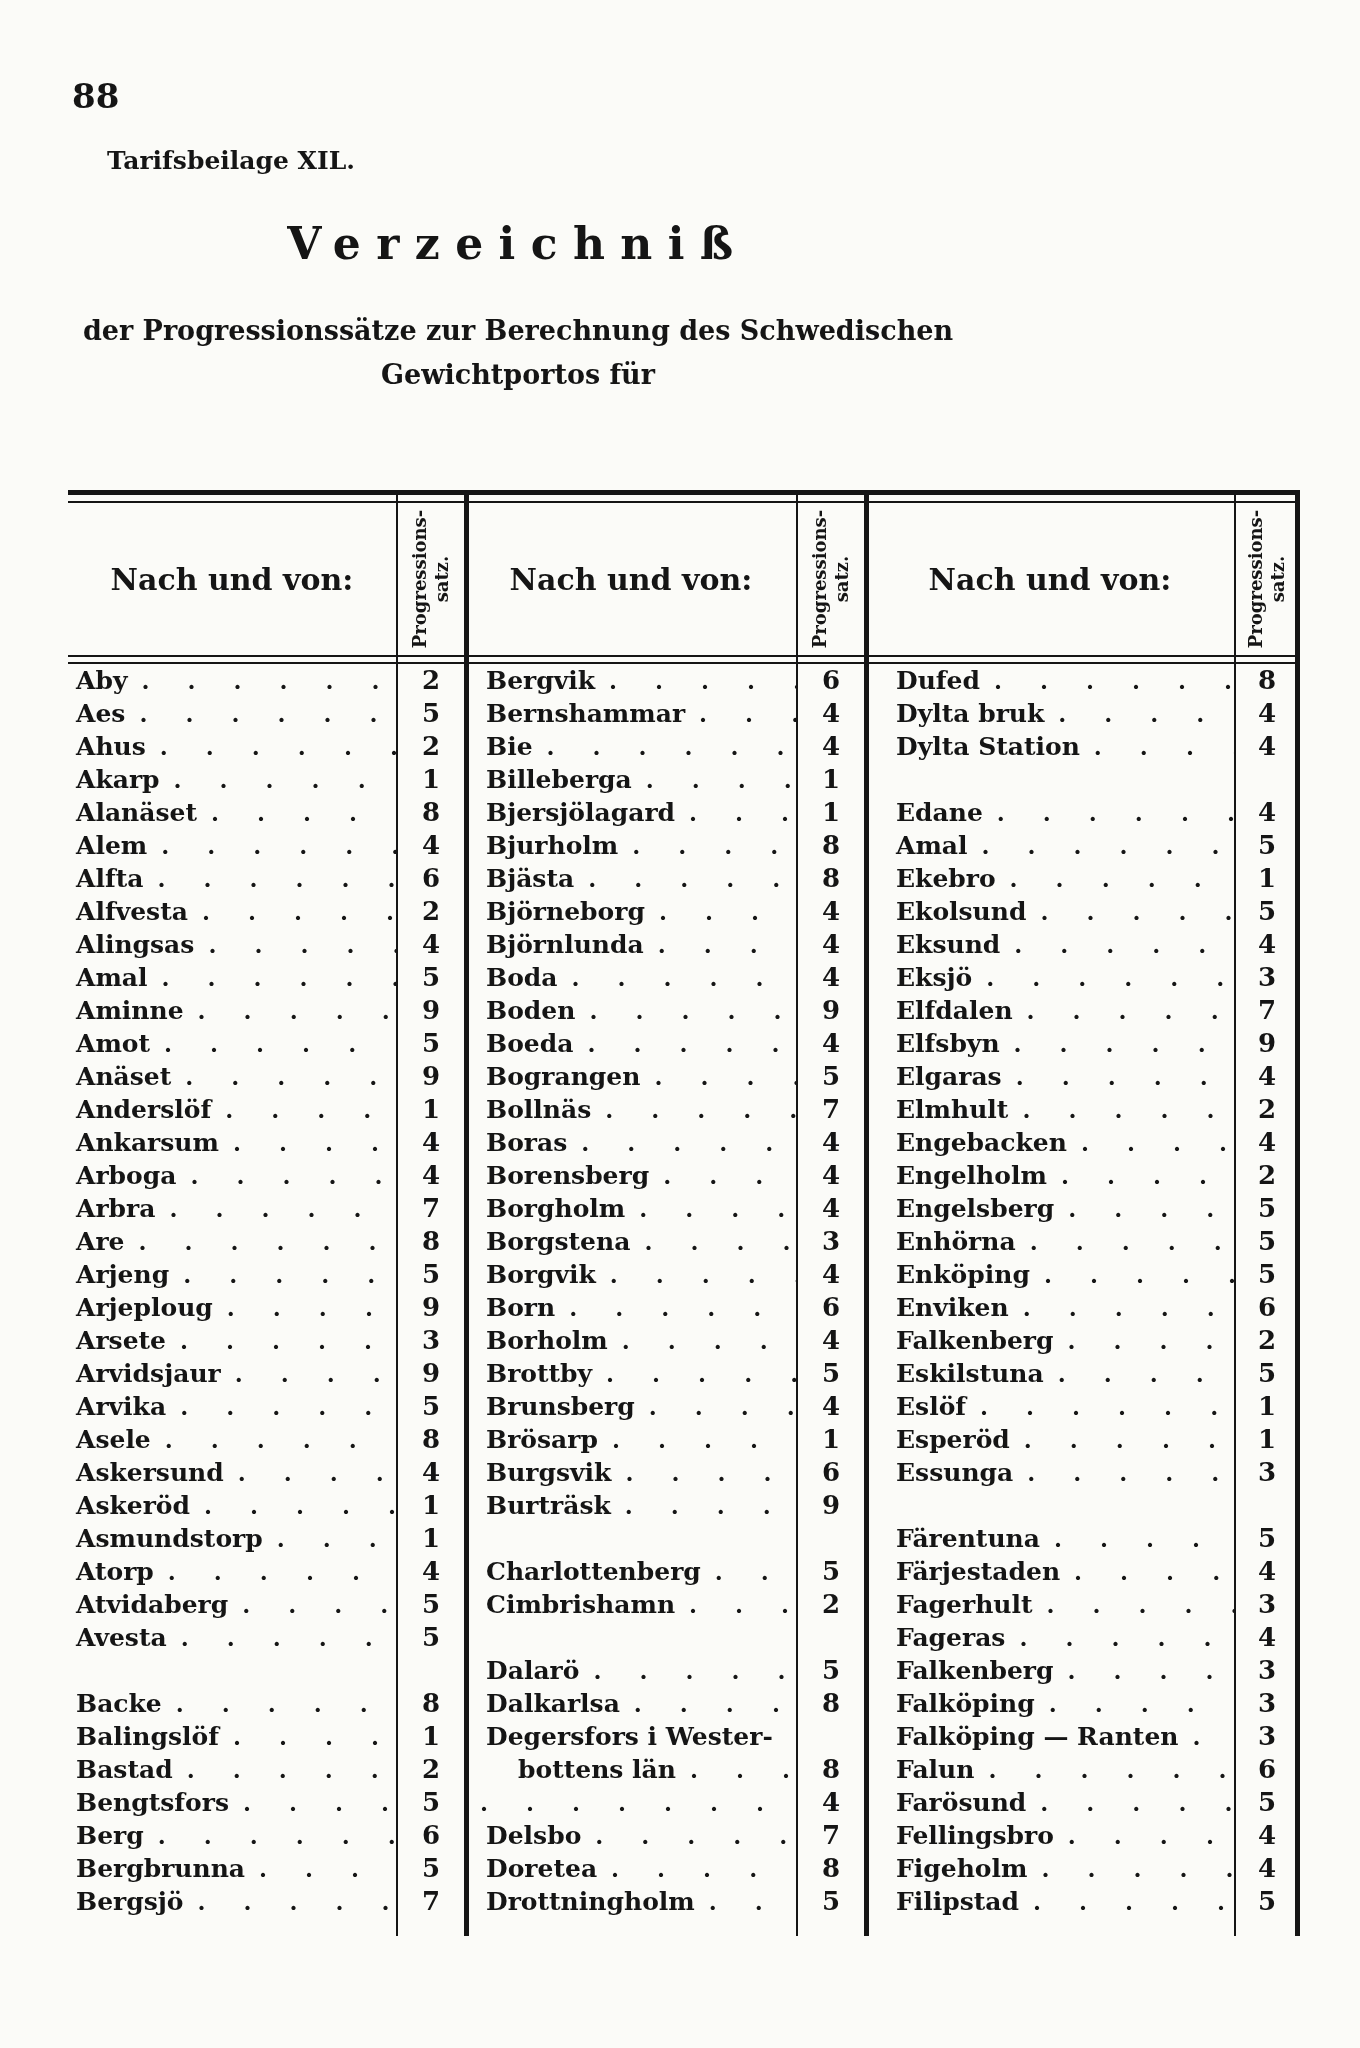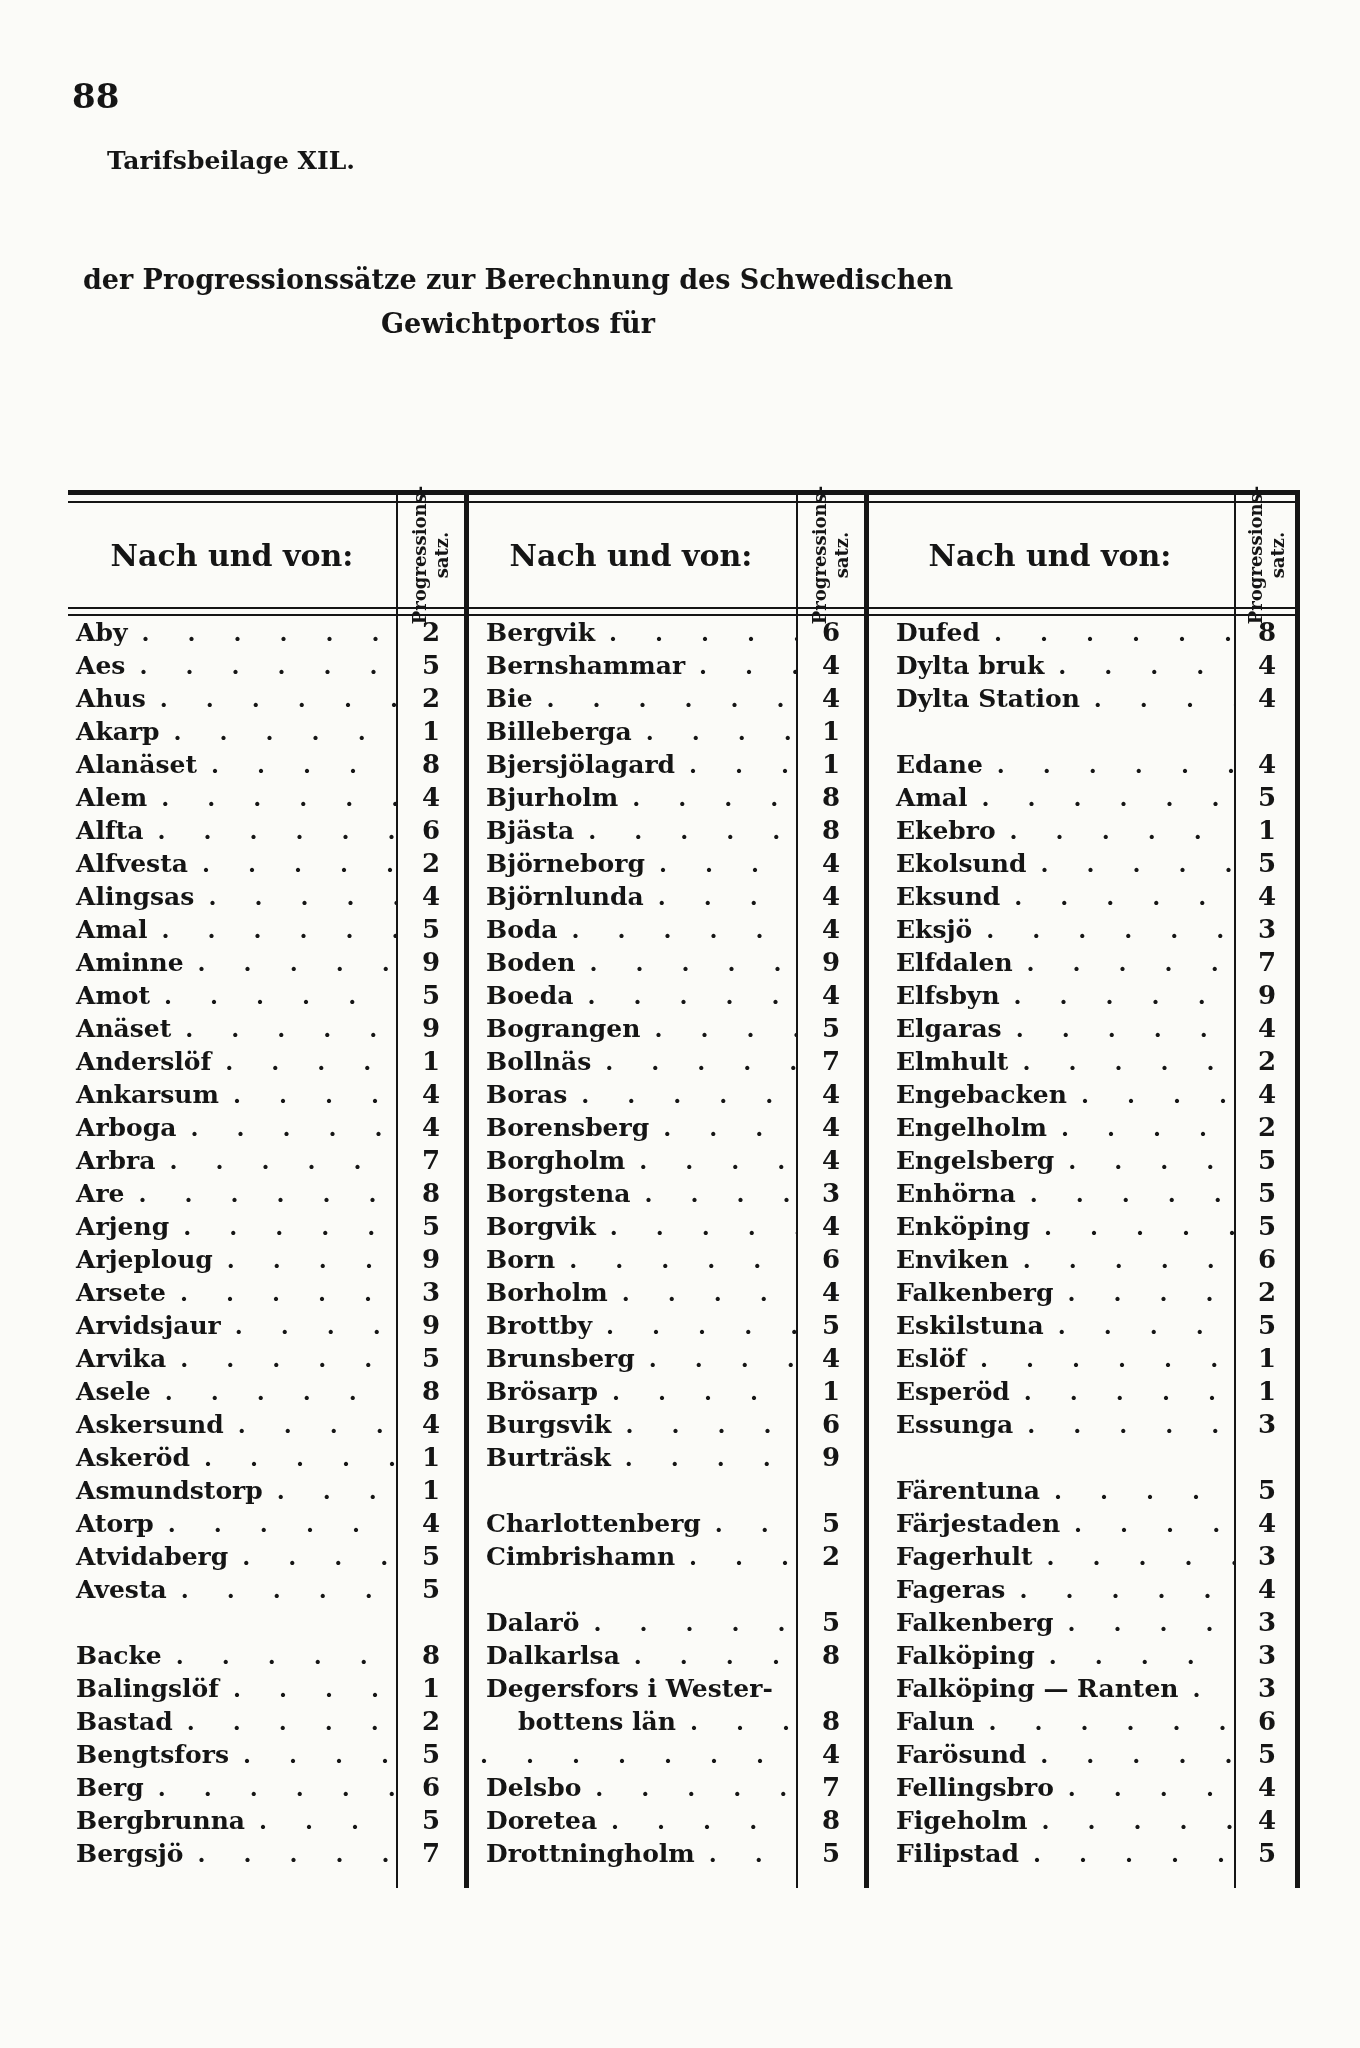--- a/index.html
+++ b/index.html
@@ -11,21 +11,21 @@
   }
   .page{position:absolute;inset:0;}
   .page-number{position:absolute;left:72px;top:76px;font-size:34px;font-weight:700;}
   .annotation{position:absolute;left:70px;top:146px;font-size:25px;font-weight:700;margin-left:37px;}
   .heading{position:absolute;left:68px;top:218px;width:900px;text-align:center;}
   .title{margin:0;font-size:44px;font-weight:700;letter-spacing:0.35em;}
   .subtitle{margin-top:40px;font-size:27px;font-weight:700;line-height:44px;}
   
   .table{position:absolute;left:68px;top:490px;width:1232px;}
   .topline{height:6px;border-top:5px solid #151515;border-bottom:2px solid #151515;}
-  .headrow{display:flex;height:104px;}
+  .headrow{display:flex;height:152px;}
   .headline{height:5px;border-top:2px solid #151515;border-bottom:2px solid #151515;}
   .hgroup{display:flex;}
   .hg1{width:398px;} .hg2{width:400px;} .hg3{width:434px;}
   .hname{flex:1;display:flex;align-items:center;justify-content:center;
          font-size:30px;font-weight:700;}
   .hrate{position:relative;flex:none;}
   .hr1{width:70px;} .hr2{width:70px;} .hr3{width:66px;}
   .rot{position:absolute;top:50%;left:50%;
        transform:translate(-50%,-50%) rotate(-90deg);
        white-space:nowrap;text-align:center;
@@ -50,20 +50,21 @@
 </style>
 </head>
 <body>
 
 <div class="page">
 
   <div class="page-number">88</div>
   <div class="annotation">Tarifsbeilage XIL.</div>
 
   <div class="heading">
+    <h1 class="title">Verzeichniß</h1>
     <div class="subtitle">
       <div>der Progressionssätze zur Berechnung des Schwedischen Gewichtportos für</div>
     </div>
   </div>
 
   <div class="table">
     <div class="topline"></div>
 
     <div class="headrow">
       <div class="hgroup hg1">

